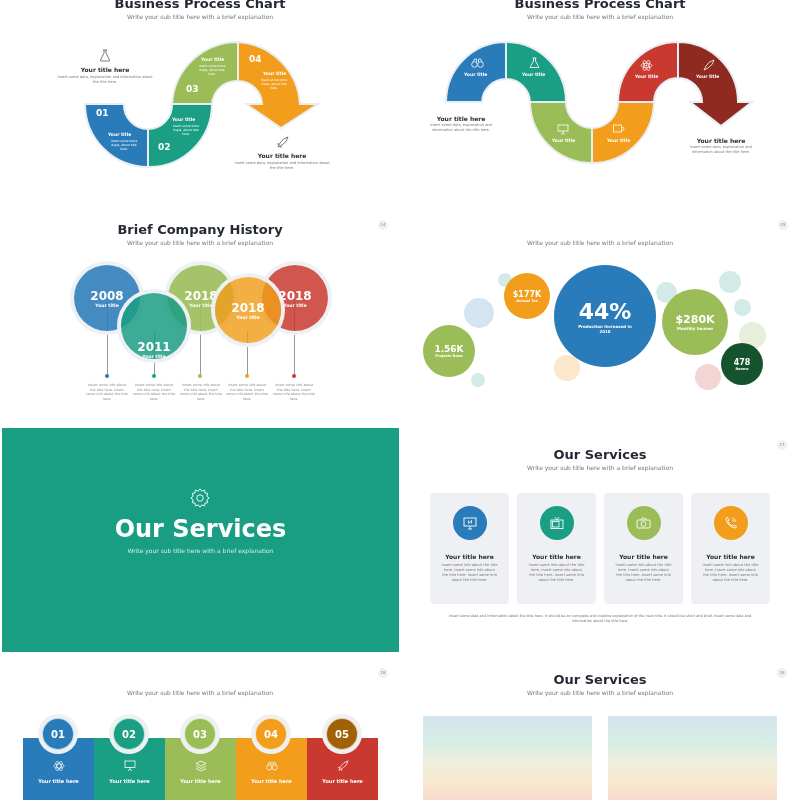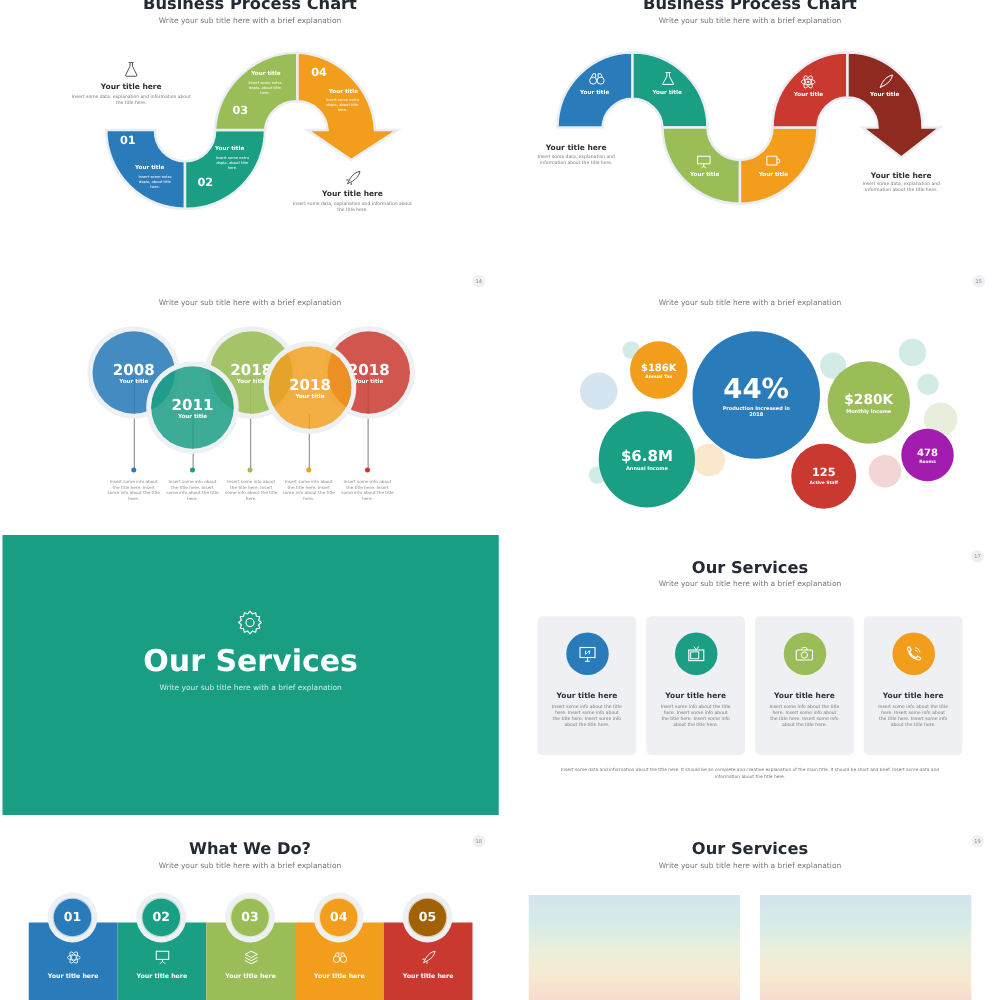--- a/index.html
+++ b/index.html
@@ -162,41 +162,42 @@
 
     <div class="abs small-t" style="left:28px;top:115px;width:66px;">Your title here</div>
     <div class="abs tiny" style="left:30px;top:123px;width:62px;">Insert some data, explanation and information about the title here.</div>
 
     <div class="abs small-t" style="left:288px;top:137px;width:66px;">Your title here</div>
     <div class="abs tiny" style="left:290px;top:145px;width:62px;">Insert some data, explanation and information about the title here.</div>
   </div>
 
   <div class="slide s3">
     <div class="pgnum" style="left:378px;top:15px;">14</div>
+    <div class="title" style="top:17px;">Brief Company History</div>
     <div class="sub" style="top:34px;">Write your sub title here with a brief explanation</div>
 
     <div class="stem" style="left:107px;top:96px;height:74px;"></div>
     <div class="stem" style="left:154px;top:126px;height:44px;"></div>
     <div class="stem" style="left:200px;top:96px;height:74px;"></div>
     <div class="stem" style="left:247px;top:126px;height:44px;"></div>
     <div class="stem" style="left:294px;top:96px;height:74px;"></div>
 
     <div class="hc" style="left:74px;top:60px;background:rgba(42,123,186,.88);">
       <div class="yr">2008</div>
       <div class="yt">Your title</div>
     </div>
     <div class="hc" style="left:168px;top:60px;background:rgba(155,189,88,.9);">
       <div class="yr">2018</div>
       <div class="yt">Your title</div>
     </div>
     <div class="hc" style="left:262px;top:60px;background:rgba(201,57,47,.85);">
       <div class="yr">2018</div>
       <div class="yt">Your title</div>
     </div>
-    <div class="hc" style="left:121px;top:88px;background:rgba(26,158,132,.85);">
+    <div class="hc" style="left:121px;top:88px;background:rgba(26,158,132,.85);justify-content:flex-end;">
       <div class="yr">2011</div>
       <div class="yt">Your title</div>
     </div>
     <div class="hc" style="left:215px;top:72px;background:rgba(242,157,27,.82);">
       <div class="yr">2018</div>
       <div class="yt">Your title</div>
     </div>
 
     <div class="dot" style="left:105px;top:169px;background:#2a7bba;"></div>
     <div class="dot" style="left:152px;top:169px;background:#1a9e84;"></div>
@@ -219,40 +220,36 @@
     <div class="bub" style="left:64px;top:93px;width:30px;height:30px;background:#d5e4f1;"></div>
     <div class="bub" style="left:71px;top:168px;width:14px;height:14px;background:#d3ebe6;"></div>
     <div class="bub" style="left:154px;top:150px;width:26px;height:26px;background:#fbe7cc;"></div>
     <div class="bub" style="left:256px;top:77px;width:21px;height:21px;background:#d3ebe6;"></div>
     <div class="bub" style="left:319px;top:66px;width:22px;height:22px;background:#d3ebe6;"></div>
     <div class="bub" style="left:334px;top:94px;width:17px;height:17px;background:#d3ebe6;"></div>
     <div class="bub" style="left:339px;top:117px;width:27px;height:27px;background:#e8eedc;"></div>
     <div class="bub" style="left:295px;top:159px;width:26px;height:26px;background:#f3d5d5;"></div>
 
     <div class="bub" style="left:104px;top:68px;width:46px;height:46px;background:#f29d1b;">
-      <div class="v" style="font-size:8px;">$186K</div>
+      <div class="v" style="font-size:8px;">$177K</div>
       <div class="l" style="font-size:3.5px;">Annual Tax</div>
     </div>
     <div class="bub" style="left:154px;top:60px;width:102px;height:102px;background:#2a7bba;">
       <div class="v" style="font-size:22px;">44%</div>
       <div class="l" style="width:62px;">Production Increased in 2018</div>
     </div>
     <div class="bub" style="left:262px;top:84px;width:66px;height:66px;background:#9bbd58;">
       <div class="v" style="font-size:11px;">$280K</div>
       <div class="l">Monthly Income</div>
     </div>
-    <div class="bub" style="left:79px;top:124px;width:77px;height:77px;background:#1a9e84;">
-      <div class="v" style="font-size:12px;">$6.8M</div>
-      <div class="l">Annual Income</div>
-    </div>
-    <div class="bub" style="left:233px;top:150px;width:52px;height:52px;background:#c9392f;">
-      <div class="v" style="font-size:9px;">125</div>
-      <div class="l" style="font-size:3.5px;">Active Staff</div>
-    </div>
-    <div class="bub" style="left:321px;top:138px;width:42px;height:42px;background:#a21caf;">
+    <div class="bub" style="left:23px;top:120px;width:52px;height:52px;background:#9bbd58;">
+      <div class="v" style="font-size:9px;">1.56K</div>
+      <div class="l" style="font-size:3.5px;">Projects Done</div>
+    </div>
+    <div class="bub" style="left:321px;top:138px;width:42px;height:42px;background:#14532d;">
       <div class="v" style="font-size:8px;">478</div>
       <div class="l" style="font-size:3.5px;">Rooms</div>
     </div>
   </div>
 
   <div class="slide s5">
     <svg class="abs" style="left:187px;top:59px;" width="22" height="22" viewBox="0 0 24 24">
       <path d="M12,2 L14,4.5 L17,3.5 L17.5,6.5 L20.5,7 L19.5,10 L22,12 L19.5,14 L20.5,17 L17.5,17.5 L17,20.5 L14,19.5 L12,22 L10,19.5 L7,20.5 L6.5,17.5 L3.5,17 L4.5,14 L2,12 L4.5,10 L3.5,7 L6.5,6.5 L7,3.5 L10,4.5 Z" fill="none" stroke="#fff" stroke-width="1" stroke-linejoin="round"></path>
       <circle cx="12" cy="12" r="3.5" fill="none" stroke="#fff" stroke-width="1"></circle>
     </svg>
@@ -307,21 +304,20 @@
       </div>
       <div class="ct">Your title here</div>
       <div class="cd">Insert some info about the title here. Insert some info about the title here. Insert some info about the title here.</div>
     </div>
 
     <div class="abs tiny" style="left:40px;top:184px;width:320px;font-size:3.5px;">Insert some data and information about the title here. It should be an complete and creative explanation of the main title. It should be short and brief. Insert some data and information about the title here.</div>
   </div>
 
   <div class="slide s7">
     <div class="pgnum" style="left:378px;top:10px;">18</div>
-    <div class="title" style="top:14px;">What We Do?</div>
     <div class="sub" style="top:31px;">Write your sub title here with a brief explanation</div>
 
     <div class="col" style="left:23px;background:#2a7bba;">
       <svg class="ci" viewBox="0 0 13 13">
           <ellipse cx="6.5" cy="6.5" rx="5.5" ry="2.2" fill="none" stroke="#fff" stroke-width="0.7"></ellipse>
           <ellipse cx="6.5" cy="6.5" rx="5.5" ry="2.2" transform="rotate(60 6.5 6.5)" fill="none" stroke="#fff" stroke-width="0.7"></ellipse>
           <ellipse cx="6.5" cy="6.5" rx="5.5" ry="2.2" transform="rotate(-60 6.5 6.5)" fill="none" stroke="#fff" stroke-width="0.7"></ellipse>
         </svg>
       <div class="cl">Your title here</div>
     </div>

